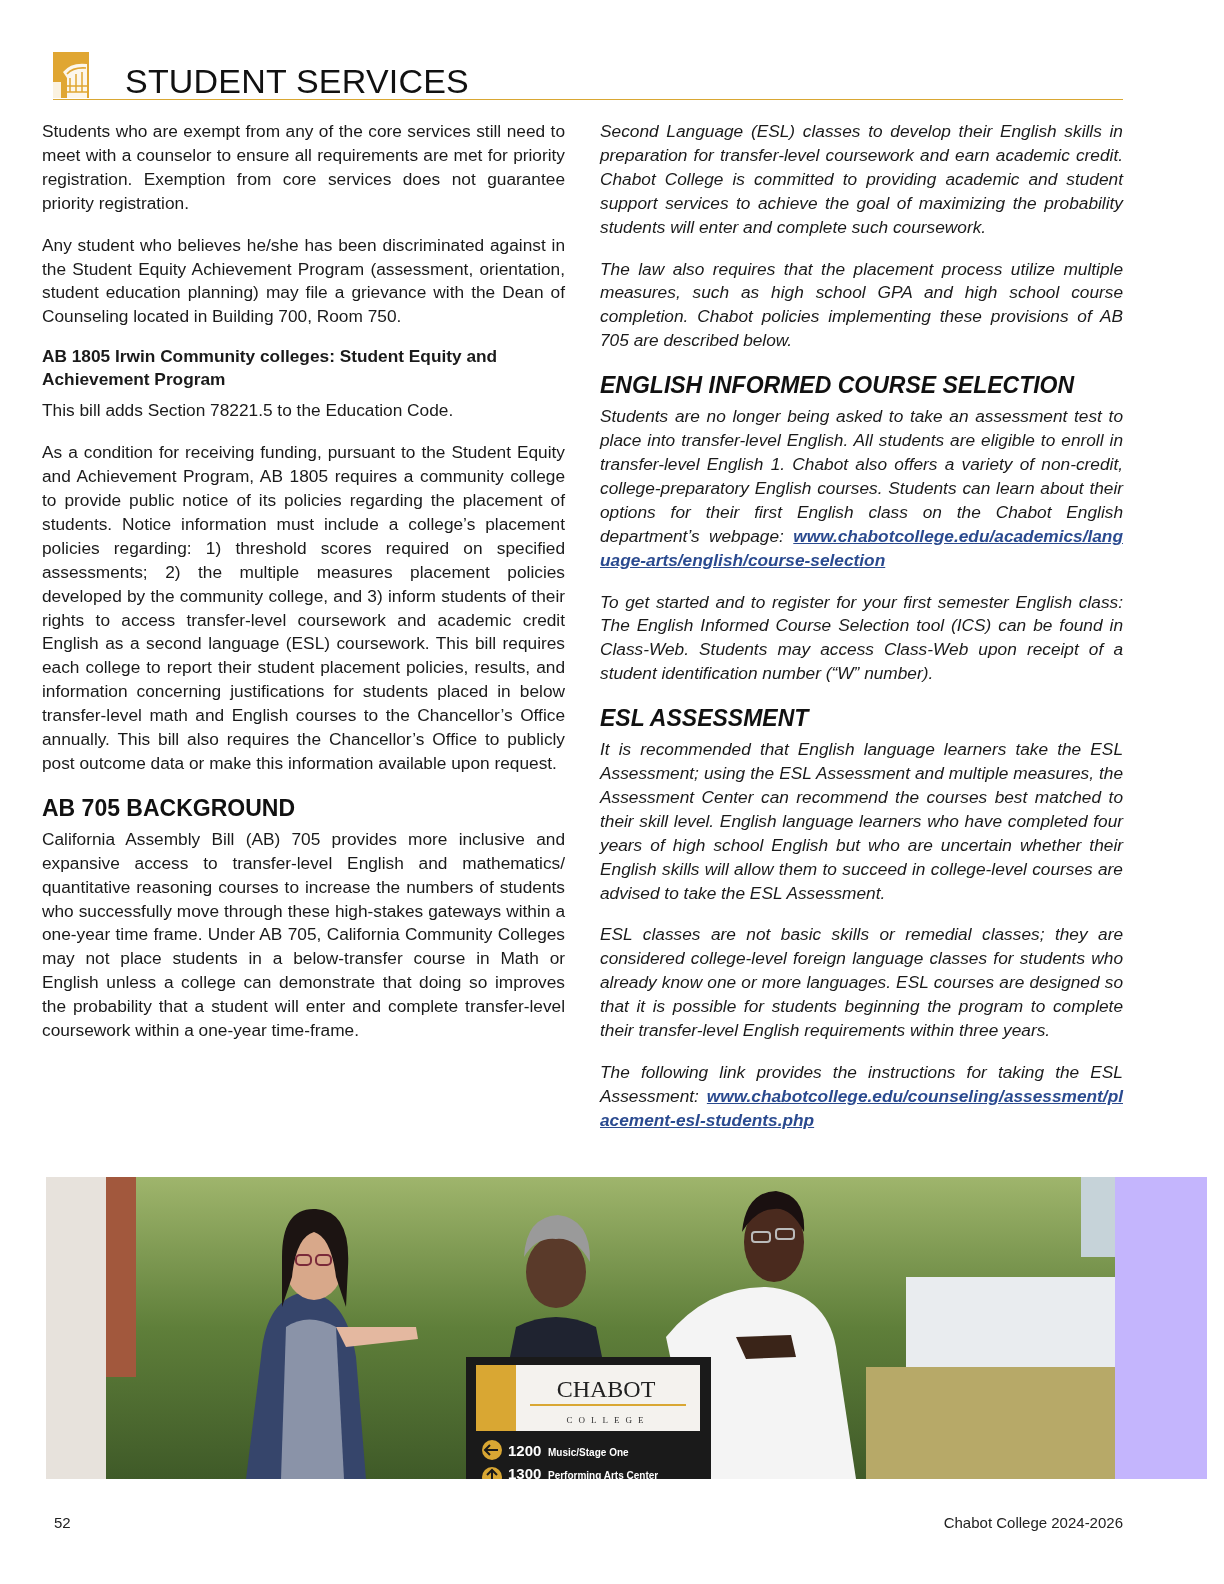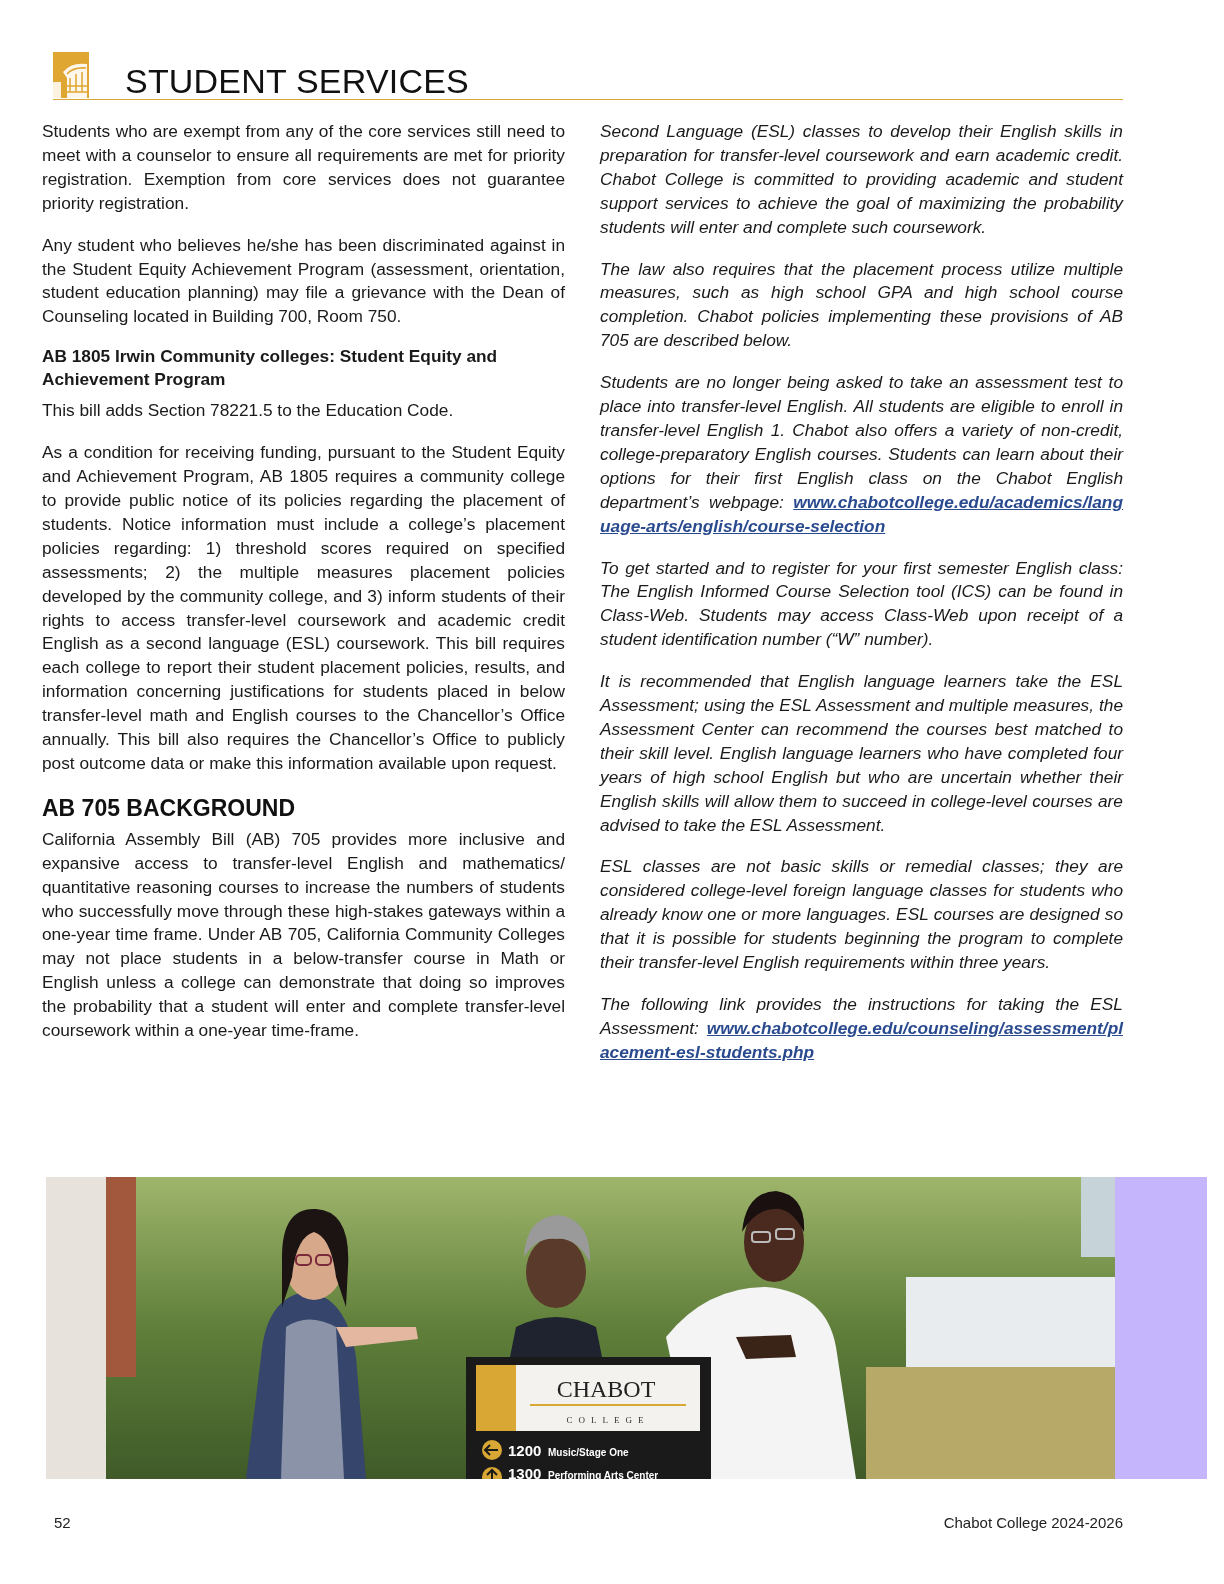--- a/index.html
+++ b/index.html
@@ -106,22 +106,24 @@
   <h3>AB 1805 Irwin Community colleges: Student Equity and Achievement Program</h3>
   <p>This bill adds Section 78221.5 to the Education Code.</p>
   <p>As a condition for receiving funding, pursuant to the Student Equity and Achievement Program, AB 1805 requires a community college to provide public notice of its policies regarding the placement of students. Notice information must include a college’s placement policies regarding: 1) threshold scores required on specified assessments; 2) the multiple measures placement policies developed by the community college, and 3) inform students of their rights to access transfer-level coursework and academic credit English as a second language (ESL) coursework. This bill requires each college to report their student placement policies, results, and information concerning justifications for students placed in below transfer-level math and English courses to the Chancellor’s Office annually. This bill also requires the Chancellor’s Office to publicly post outcome data or make this information available upon request.</p>
   <h2>AB 705 BACKGROUND</h2>
   <p>California Assembly Bill (AB) 705 provides more inclusive and expansive access to transfer-level English and mathematics/ quantitative reasoning courses to increase the numbers of students who successfully move through these high-stakes gateways within a one-year time frame. Under AB 705, California Community Colleges may not place students in a below-transfer course in Math or English unless a college can demonstrate that doing so improves the probability that a student will enter and complete transfer-level coursework within a one-year time-frame.</p>
 </div>
 
 <div class="col col-right">
   <p>Second Language (ESL) classes to develop their English skills in preparation for transfer-level coursework and earn academic credit. Chabot College is committed to providing academic and student support services to achieve the goal of maximizing the probability students will enter and complete such coursework.</p>
   <p>The law also requires that the placement process utilize multiple measures, such as high school GPA and high school course completion. Chabot policies implementing these provisions of AB 705 are described below.</p>
+  <h2>ENGLISH INFORMED COURSE SELECTION</h2>
   <p><span>Students are no longer being asked to take an assessment test to place into transfer-level English. All students are eligible to enroll in transfer-level English 1. Chabot also offers a variety of non-credit, college-preparatory English courses. Students can learn about their options for their first English class on the Chabot English department’s webpage: </span><a class="link">www.chabotcollege.edu/academics/language-arts/english/course-selection</a></p>
   <p>To get started and to register for your first semester English class: The English Informed Course Selection tool (ICS) can be found in Class-Web. Students may access Class-Web upon receipt of a student identification number (“W” number).</p>
+  <h2>ESL ASSESSMENT</h2>
   <p>It is recommended that English language learners take the ESL Assessment; using the ESL Assessment and multiple measures, the Assessment Center can recommend the courses best matched to their skill level. English language learners who have completed four years of high school English but who are uncertain whether their English skills will allow them to succeed in college-level courses are advised to take the ESL Assessment.</p>
   <p>ESL classes are not basic skills or remedial classes; they are considered college-level foreign language classes for students who already know one or more languages. ESL courses are designed so that it is possible for students beginning the program to complete their transfer-level English requirements within three years.</p>
   <p><span>The following link provides the instructions for taking the ESL Assessment: </span><a class="link">www.chabotcollege.edu/counseling/assessment/placement-esl-students.php</a></p>
 </div>
 
 <div class="photo">
   <svg width="1069" height="302" viewBox="0 0 1069 302">
     <defs>
       <linearGradient id="bush" x1="0" y1="0" x2="0" y2="1">
         <stop offset="0" stop-color="#9fb56c"></stop>

